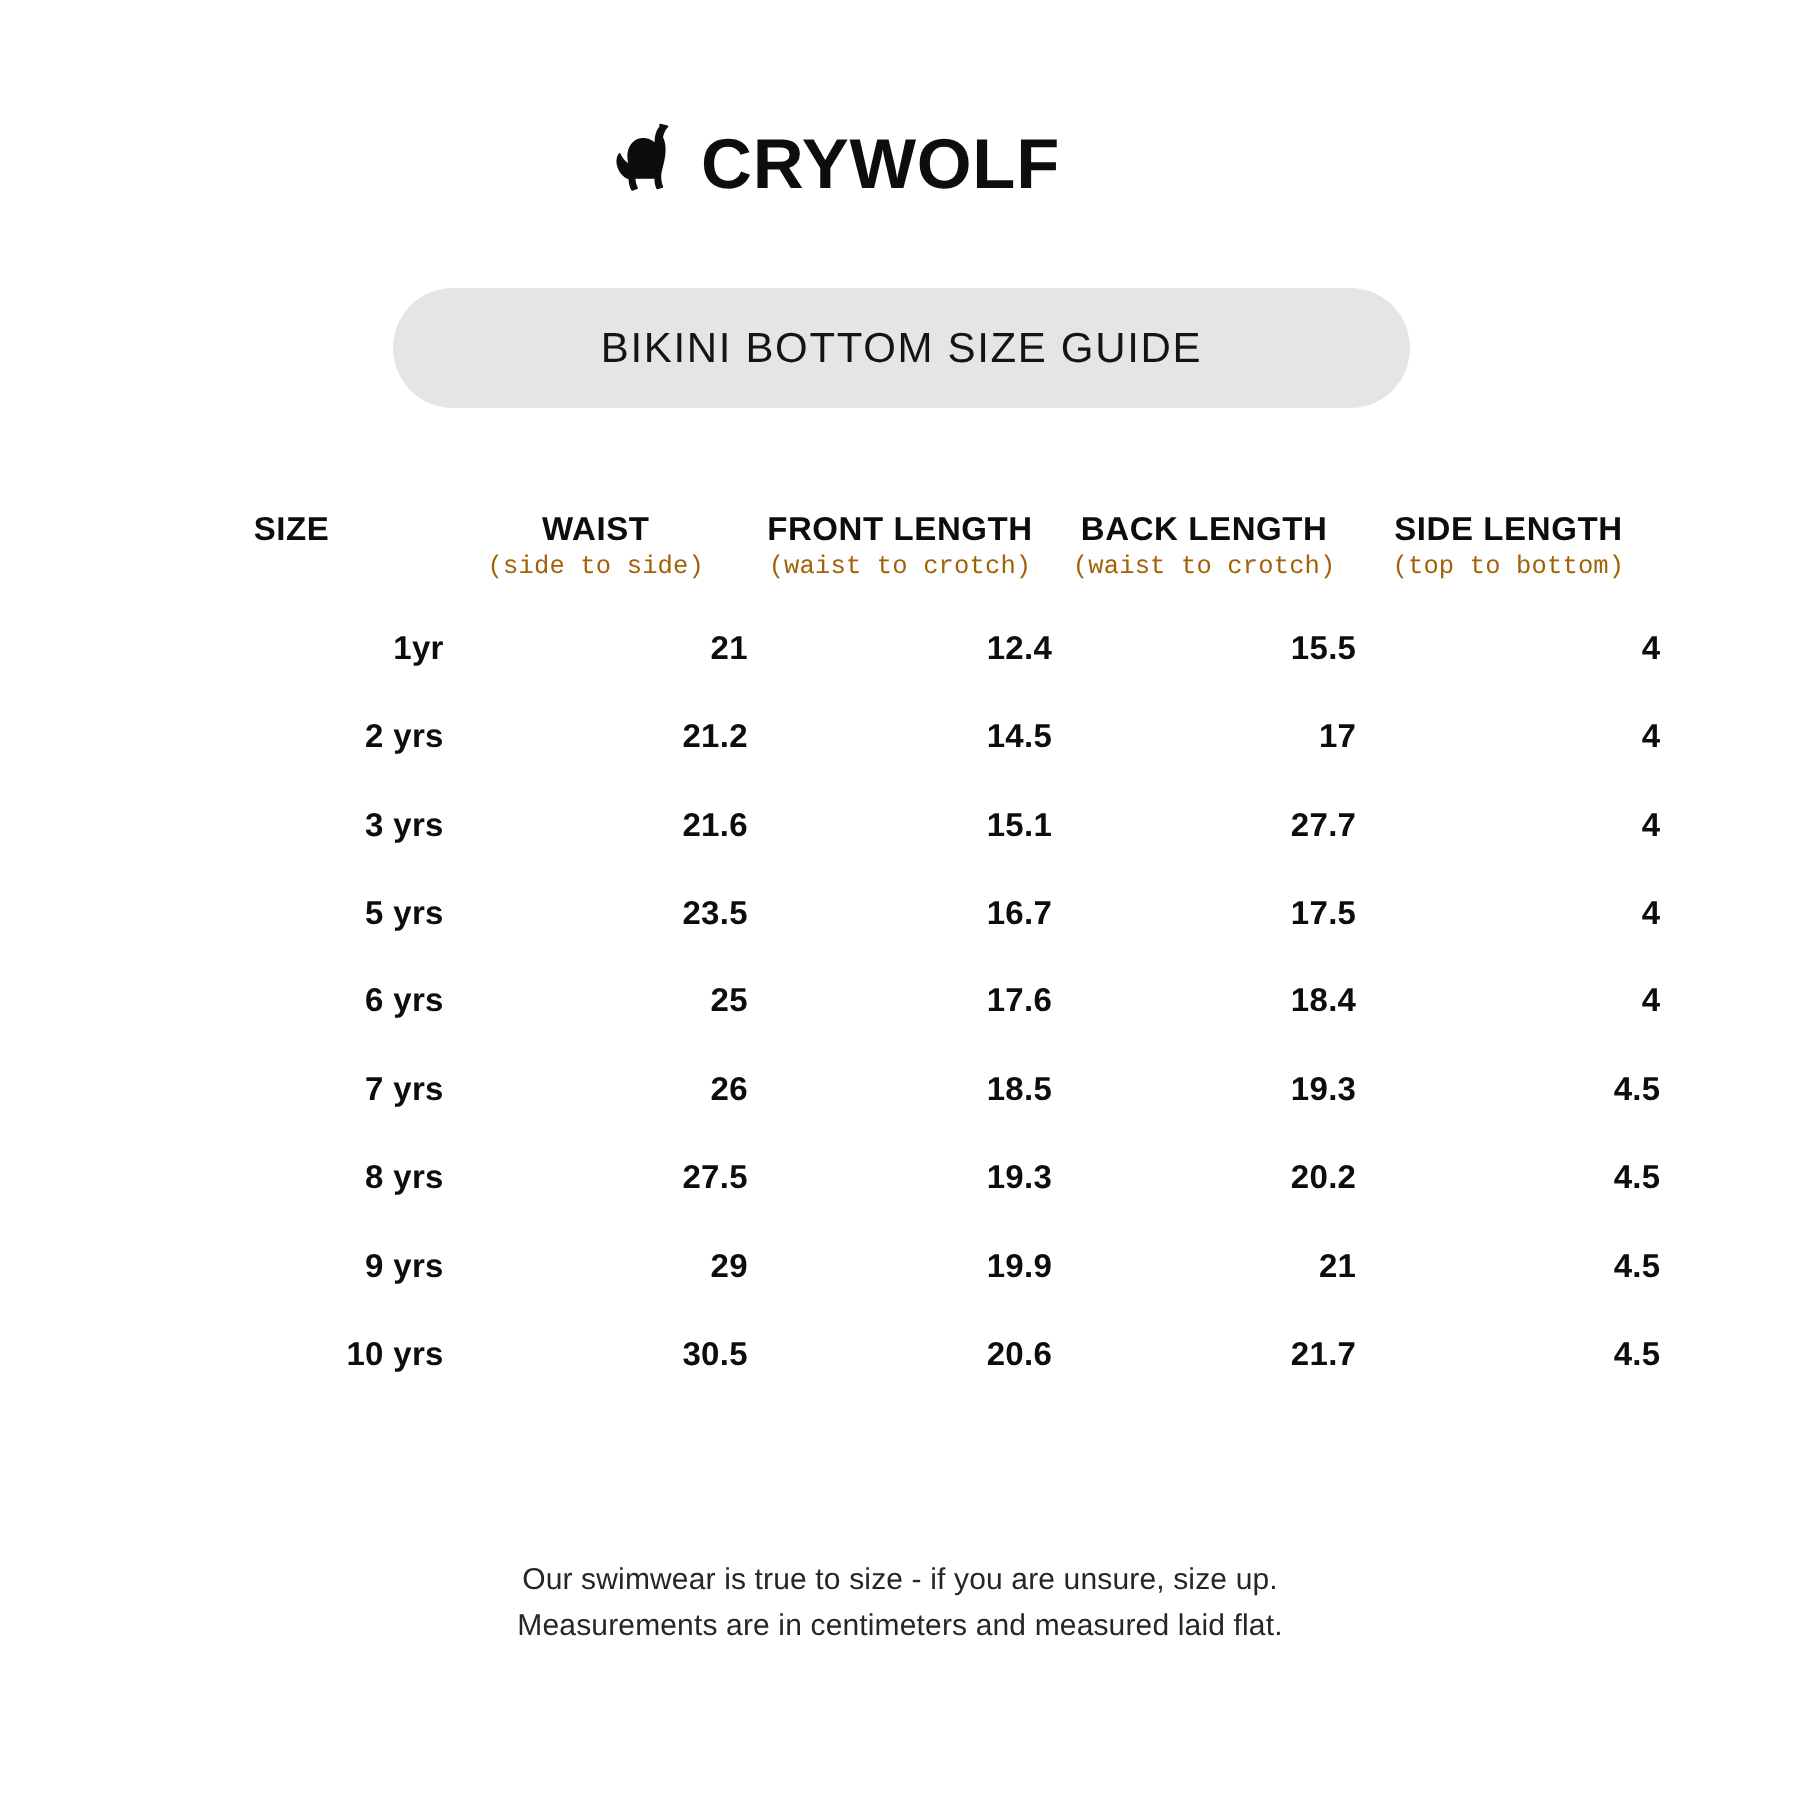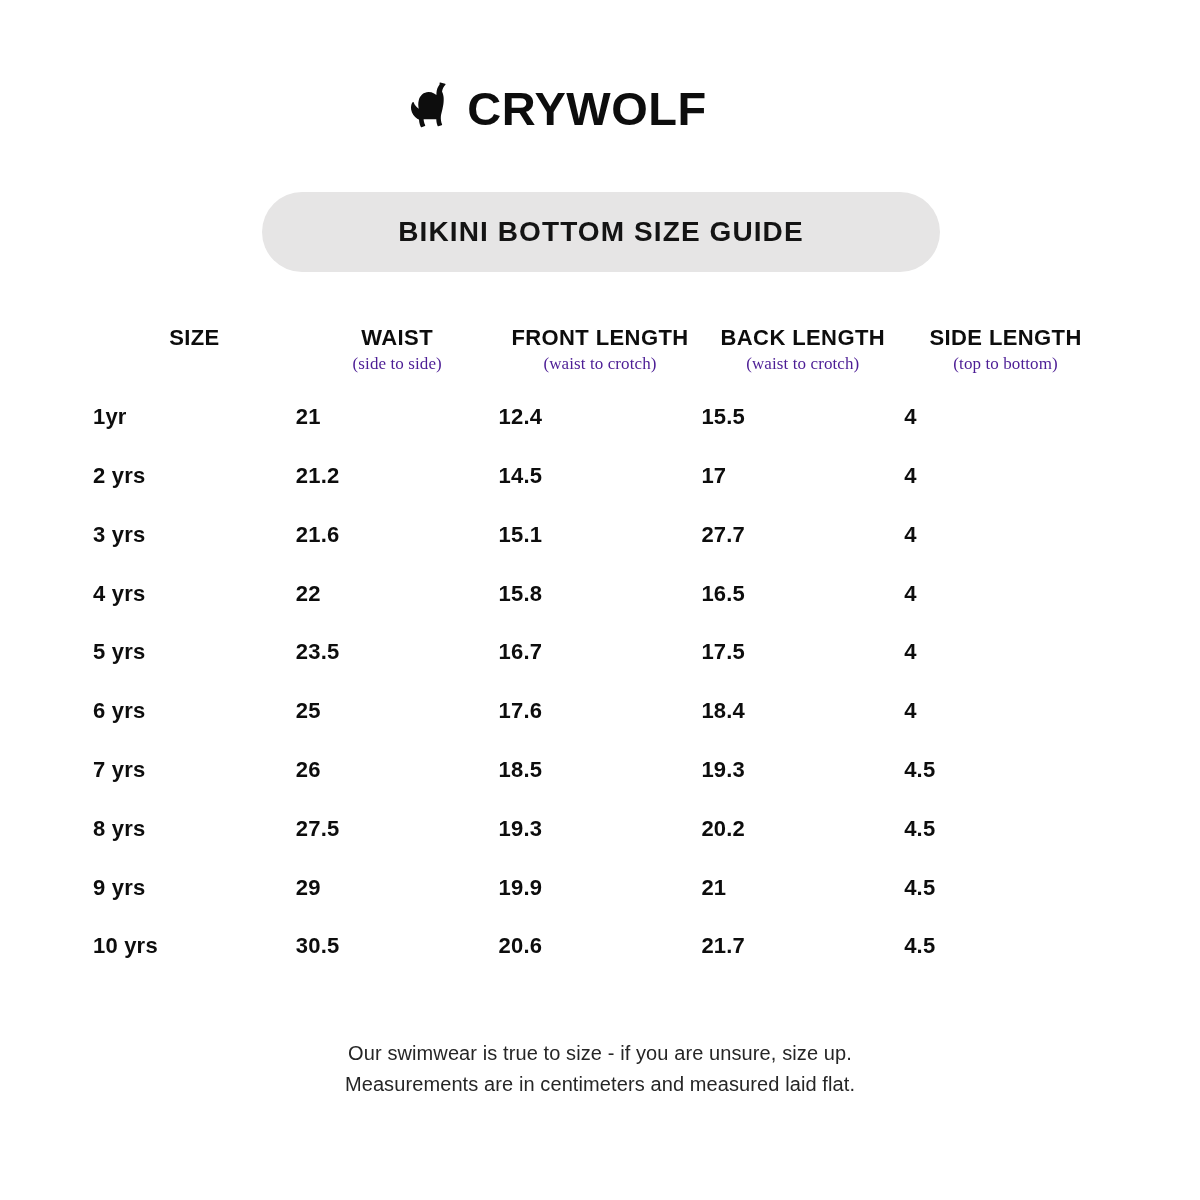--- a/index.html
+++ b/index.html
@@ -52,32 +52,32 @@
     width: 678px;
     height: 80px;
     background: #e6e5e5;
     border-radius: 40px;
     display: flex;
     align-items: center;
     justify-content: center;
   }
   .title-pill-text {
     font-family: "Liberation Sans", sans-serif;
-    font-weight: bold;
+    font-weight: normal;
     font-size: 28px;
     letter-spacing: 1.1px;
     color: #141414;
     text-transform: uppercase;
   }
 
   
   .size-table {
     position: absolute;
     left: 93px;
-    top: 325px;
+    top: 340px;
     width: 1014px;
     border-collapse: collapse;
     table-layout: fixed;
   }
   .size-table col.c-size   { width: 200px; }
   .size-table col.c-data   { width: 200px; }
 
   .size-table thead th {
     padding: 0 0 6px 0;
     vertical-align: top;
@@ -88,33 +88,33 @@
     display: block;
     font-family: "Liberation Sans", sans-serif;
     font-weight: bold;
     font-size: 22px;
     letter-spacing: 0.4px;
     line-height: 1.18;
     color: #0d0d0d;
   }
   .head-sub {
     display: block;
-    font-family: Liberation Serif, serif;
+    font-family: Liberation Mono, monospace;
     font-weight: normal;
     font-size: 17px;
     letter-spacing: 0.1px;
     line-height: 1.35;
-    color: #4c1d95;
+    color: #a16207;
     margin-top: 2px;
   }
   .head-sub:empty { display: block; min-height: 1px; }
 
   .size-table tbody td {
     height: 58.8px;
-    text-align: left;
+    text-align: right;
     vertical-align: middle;
     font-family: "Liberation Sans", sans-serif;
     font-weight: bold;
     font-size: 22px;
     letter-spacing: 0.2px;
     color: #0d0d0d;
     padding: 0;
   }
   .size-table tbody tr:first-child td { padding-top: 6px; }
 
@@ -241,27 +241,20 @@
       <td>4</td>
     </tr>
     <tr>
       <td>3 yrs</td>
       <td>21.6</td>
       <td>15.1</td>
       <td>27.7</td>
       <td>4</td>
     </tr>
     <tr>
-      <td>4 yrs</td>
-      <td>22</td>
-      <td>15.8</td>
-      <td>16.5</td>
-      <td>4</td>
-    </tr>
-    <tr>
       <td>5 yrs</td>
       <td>23.5</td>
       <td>16.7</td>
       <td>17.5</td>
       <td>4</td>
     </tr>
     <tr>
       <td>6 yrs</td>
       <td>25</td>
       <td>17.6</td>

